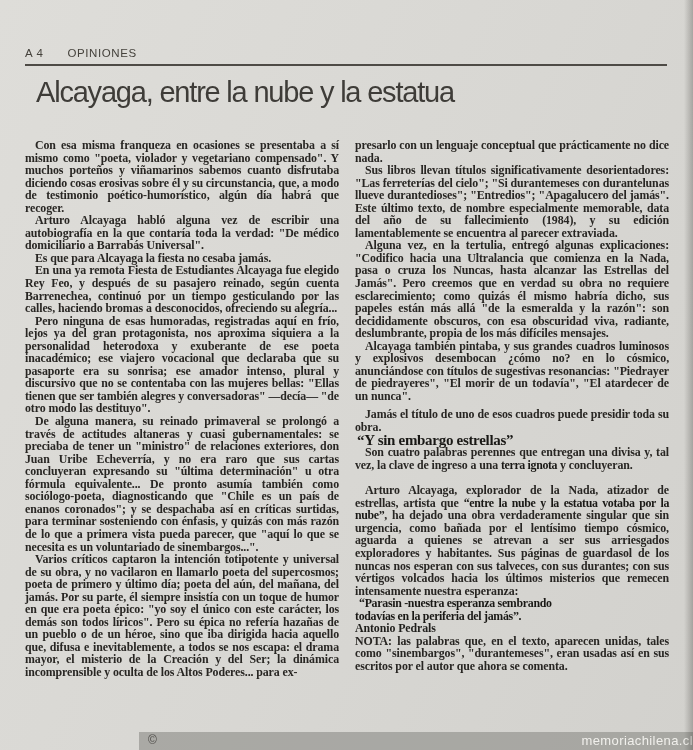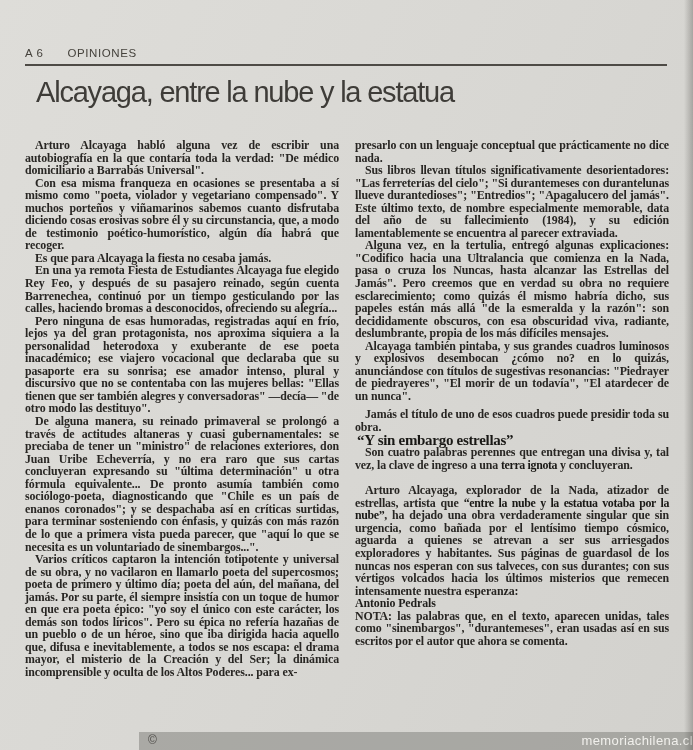--- a/index.html
+++ b/index.html
@@ -52,46 +52,50 @@
     margin-left:auto; font-family:"Liberation Sans",sans-serif;
     font-weight:400; font-size:13px; color:#f1f0ec; letter-spacing:0.4px; line-height:18px;
   }
 </style>
 </head>
 <body>
 
 <div class="page">
 
   <div class="masthead">
-    <span class="sec-label">A 6</span><span>OPINIONES</span>
+    <span class="sec-label">A 4</span><span>OPINIONES</span>
   </div>
 
   <h1 class="headline">Alcayaga, entre la nube y la estatua</h1>
 
   <div class="columns">
 
     <div class="col">
+      <p>Con esa misma franqueza en ocasiones se presentaba a sí mismo como "poeta, violador y vegetariano compensado". Y muchos porteños y viñamarinos sabemos cuanto disfrutaba diciendo cosas erosivas sobre él y su circunstancia, que, a modo de testimonio poético-humorístico, algún día habrá que recoger.</p>
       <p>Arturo Alcayaga habló alguna vez de escribir una autobiografía en la que contaría toda la verdad: "De médico domiciliario a Barrabás Universal".</p>
-      <p>Con esa misma franqueza en ocasiones se presentaba a sí mismo como "poeta, violador y vegetariano compensado". Y muchos porteños y viñamarinos sabemos cuanto disfrutaba diciendo cosas erosivas sobre él y su circunstancia, que, a modo de testimonio poético-humorístico, algún día habrá que recoger.</p>
       <p>Es que para Alcayaga la fiesta no cesaba jamás.</p>
       <p>En una ya remota Fiesta de Estudiantes Alcayaga fue elegido Rey Feo, y después de su pasajero reinado, según cuenta Barrenechea, continuó por un tiempo gesticulando por las calles, haciendo bromas a desconocidos, ofreciendo su alegría...</p>
       <p>Pero ninguna de esas humoradas, registradas aquí en frío, lejos ya del gran protagonista, nos aproxima siquiera a la personalidad heterodoxa y exuberante de ese poeta inacadémico; ese viajero vocacional que declaraba que su pasaporte era su sonrisa; ese amador intenso, plural y discursivo que no se contentaba con las mujeres bellas: "Ellas tienen que ser también alegres y conversadoras" —decía— "de otro modo las destituyo".</p>
       <p>De alguna manera, su reinado primaveral se prolongó a través de actitudes altaneras y cuasi gubernamentales: se preciaba de tener un "ministro" de relaciones exteriores, don Juan Uribe Echeverría, y no era raro que sus cartas concluyeran expresando su "última determinación" u otra fórmula equivalente... De pronto asumía también como sociólogo-poeta, diagnosticando que "Chile es un país de enanos coronados"; y se despachaba así en críticas surtidas, para terminar sosteniendo con énfasis, y quizás con más razón de lo que a primera vista pueda parecer, que "aquí lo que se necesita es un voluntariado de sinembargos...".</p>
       <p>Varios críticos captaron la intención totipotente y universal de su obra, y no vacilaron en llamarlo poeta del supercosmos; poeta de primero y último día; poeta del aún, del mañana, del jamás. Por su parte, él siempre insistía con un toque de humor en que era poeta épico: "yo soy el único con este carácter, los demás son todos líricos". Pero su épica no refería hazañas de un pueblo o de un héroe, sino que iba dirigida hacia aquello que, difusa e inevitablemente, a todos se nos escapa: el drama mayor, el misterio de la Creación y del Ser; la dinámica incomprensible y oculta de los Altos Poderes... para ex-</p>
     </div>
 
     <div class="col">
       <p class="cont">presarlo con un lenguaje conceptual que prácticamente no dice nada.</p>
       <p>Sus libros llevan títulos significativamente desorientadores: "Las ferreterías del cielo"; "Si durantemeses con durantelunas llueve durantedioses"; "Entredios"; "Apagalucero del jamás". Este último texto, de nombre especialmente memorable, data del año de su fallecimiento (1984), y su edición lamentablemente se encuentra al parecer extraviada.</p>
       <p>Alguna vez, en la tertulia, entregó algunas explicaciones: "Codifico hacia una Ultralancia que comienza en la Nada, pasa o cruza los Nuncas, hasta alcanzar las Estrellas del Jamás". Pero creemos que en verdad su obra no requiere esclarecimiento; como quizás él mismo habría dicho, sus papeles están más allá "de la esmeralda y la razón": son decididamente obscuros, con esa obscuridad viva, radiante, deslumbrante, propia de los más difíciles mensajes.</p>
-      <p>Alcayaga también pintaba, y sus grandes cuadros luminosos y explosivos desembocan ¿cómo no? en lo quizás, anunciándose con títulos de sugestivas resonancias: "Piedrayer de piedrayeres", "El morir de un todavía", "El atardecer de un nunca".</p>
+      <p>Alcayaga también pintaba, y sus grandes cuadros luminosos y explosivos desembocan ¿cómo no? en lo cósmico, anunciándose con títulos de sugestivas resonancias: "Piedrayer de piedrayeres", "El morir de un todavía", "El atardecer de un nunca".</p>
       <p class="gap-s">Jamás el título de uno de esos cuadros puede presidir toda su obra.</p>
       <p class="subhead">“Y sin embargo estrellas”</p>
       <p><span>Son cuatro palabras perennes que entregan una divisa y, tal vez, la clave de ingreso a una </span><span class="cond">terra ignota</span><span> y concluyeran.</span></p>
       <p class="gap-b"><span>Arturo Alcayaga, explorador de la Nada, atizador de estrellas, artista que </span><span class="cond">“entre la nube y la estatua votaba por la nube”</span><span>, ha dejado una obra verdaderamente singular que sin urgencia, como bañada por el lentísimo tiempo cósmico, aguarda a quienes se atrevan a ser sus arriesgados exploradores y habitantes. Sus páginas de guardasol de los nuncas nos esperan con sus talveces, con sus durantes; con sus vértigos volcados hacia los últimos misterios que remecen intensamente nuestra esperanza:</span></p>
+      <div class="quote-block">
+        <div class="q1">“Parasin -nuestra esperanza sembrando</div>
+        <div>todavías en la periferia del jamás”.</div>
+      </div>
       <p class="byline">Antonio Pedrals</p>
       <p class="nota"><span>NOTA:</span><span> las palabras que, en el texto, aparecen unidas, tales como "sinembargos", "durantemeses", eran usadas así en sus escritos por el autor que ahora se comenta.</span></p>
     </div>
 
   </div>
 
   <div class="wm-band">
     <span class="wm-copy">©</span>
     <span class="wm-text">memoriachilena.cl</span>
   </div>

